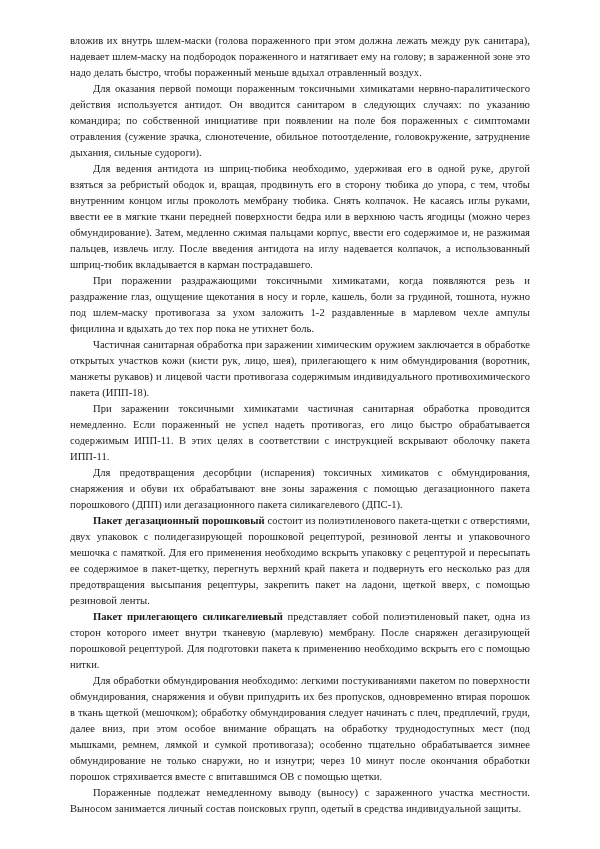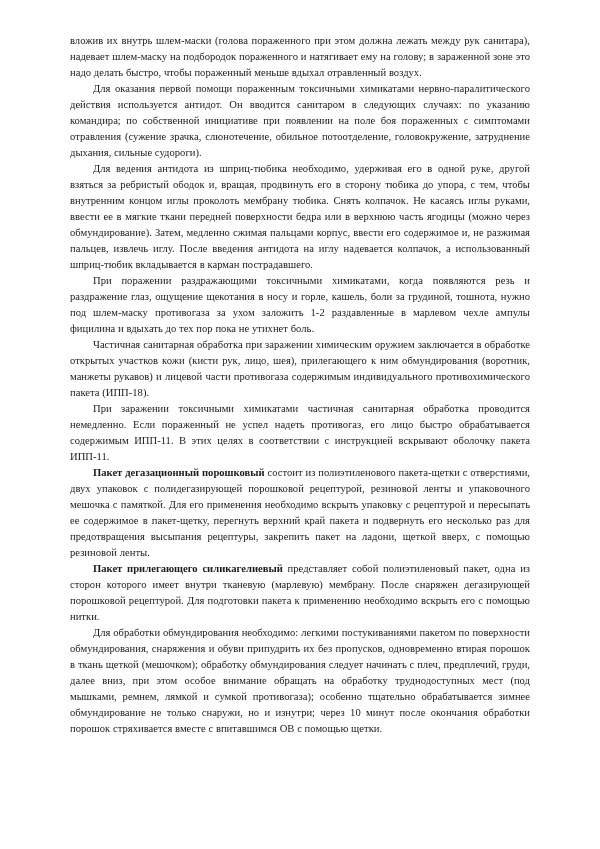--- a/index.html
+++ b/index.html
@@ -69,27 +69,29 @@
 
     <p class="para">Для ведения антидота из шприц-тюбика необходимо, удерживая его в одной руке, другой взяться за ребристый ободок и, вращая, продвинуть его в сторону тюбика до упора, с тем, чтобы внутренним концом иглы проколоть мембрану тюбика. Снять колпачок. Не касаясь иглы руками, ввести ее в мягкие ткани передней поверхности бедра или в верхнюю часть ягодицы (можно через обмундирование). Затем, медленно сжимая пальцами корпус, ввести его содержимое и, не разжимая пальцев, извлечь иглу. После введения антидота на иглу надевается колпачок, а использованный шприц-тюбик вкладывается в карман пострадавшего.</p>
 
 
     <p class="para">При поражении раздражающими токсичными химикатами, когда появляются резь и раздражение глаз, ощущение щекотания в носу и горле, кашель, боли за грудиной, тошнота, нужно под шлем-маску противогаза за ухом заложить 1-2 раздавленные в марлевом чехле ампулы фицилина и вдыхать до тех пор пока не утихнет боль.</p>
 
     <p class="para">Частичная санитарная обработка при заражении химическим оружием заключается в обработке открытых участков кожи (кисти рук, лицо, шея), прилегающего к ним обмундирования (воротник, манжеты рукавов) и лицевой части противогаза содержимым индивидуального противохимического пакета (ИПП-18).</p>
 
     <p class="para">При заражении токсичными химикатами частичная санитарная обработка проводится немедленно. Если пораженный не успел надеть противогаз, его лицо быстро обрабатывается содержимым ИПП-11. В этих целях в соответствии с инструкцией вскрывают оболочку пакета ИПП-11.</p>
 
+    <p class="para">Для предотвращения десорбции (испарения) токсичных химикатов с обмундирования, снаряжения и обуви их обрабатывают вне зоны заражения с помощью дегазационного пакета порошкового (ДПП) или дегазационного пакета силикагелевого (ДПС-1).</p>
 
     <p class="para">
       <span class="run-in-heading">Пакет дегазационный порошковый</span><span> состоит из полиэтиленового пакета-щетки с отверстиями, двух упаковок с полидегазирующей порошковой рецептурой, резиновой ленты и упаковочного мешочка с памяткой. Для его применения необходимо вскрыть упаковку с рецептурой и пересыпать ее содержимое в пакет-щетку, перегнуть верхний край пакета и подвернуть его несколько раз для предотвращения высыпания рецептуры, закрепить пакет на ладони, щеткой вверх, с помощью резиновой ленты.</span>
     </p>
 
     <p class="para">
       <span class="run-in-heading">Пакет прилегающего силикагелиевый</span><span> представляет собой полиэтиленовый пакет, одна из сторон которого имеет внутри тканевую (марлевую) мембрану. После снаряжен дегазирующей порошковой рецептурой. Для подготовки пакета к применению необходимо вскрыть его с помощью нитки.</span>
     </p>
 
     <p class="para">Для обработки обмундирования необходимо: легкими постукиваниями пакетом по поверхности обмундирования, снаряжения и обуви припудрить их без пропусков, одновременно втирая порошок в ткань щеткой (мешочком); обработку обмундирования следует начинать с плеч, предплечий, груди, далее вниз, при этом особое внимание обращать на обработку труднодоступных мест (под мышками, ремнем, лямкой и сумкой противогаза); особенно тщательно обрабатывается зимнее обмундирование не только снаружи, но и изнутри; через 10 минут после окончания обработки порошок стряхивается вместе с впитавшимся ОВ с помощью щетки.</p>
 
+    <p class="para">Пораженные подлежат немедленному выводу (выносу) с зараженного участка местности. Выносом занимается личный состав поисковых групп, одетый в средства индивидуальной защиты.</p>
 
 
   </div>
 </div>
 
 </body></html>

